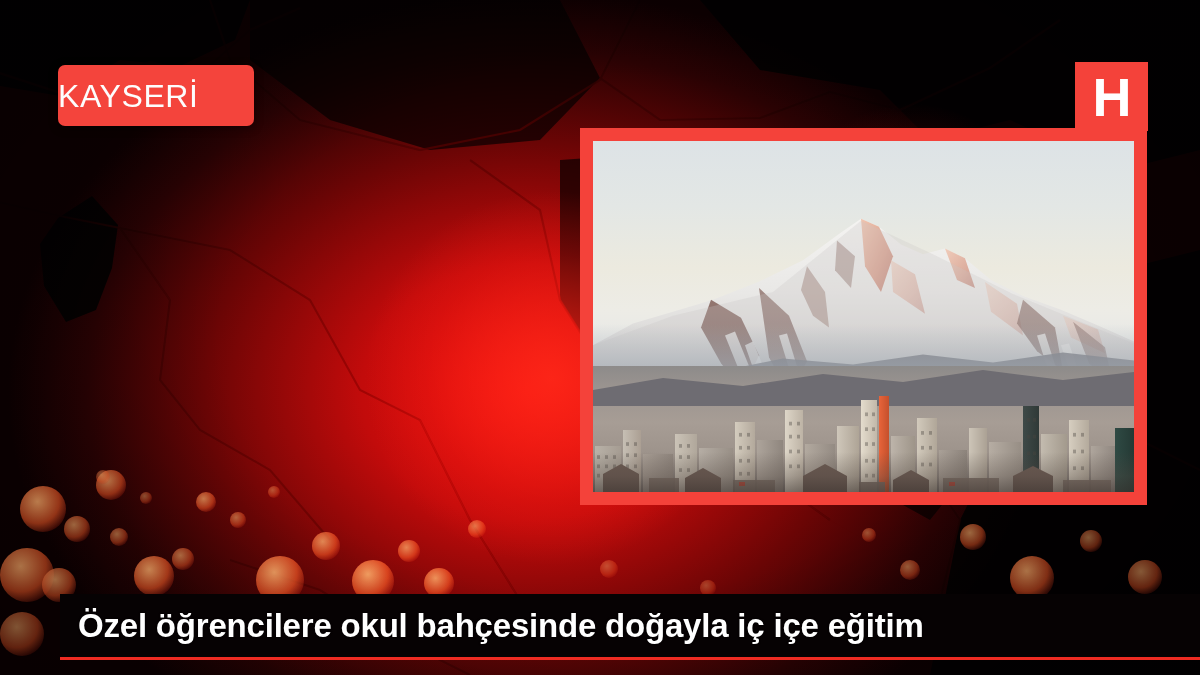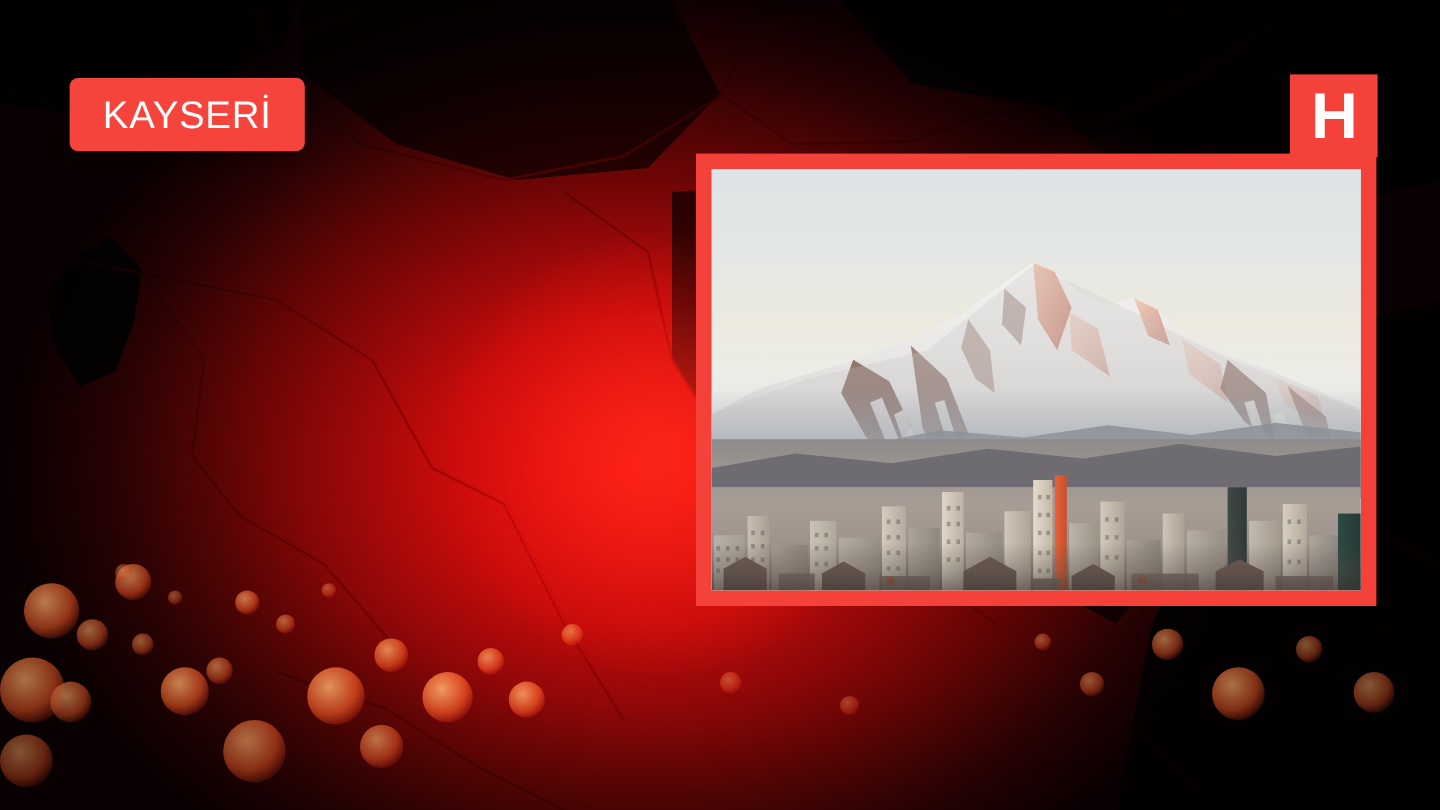--- a/index.html
+++ b/index.html
@@ -46,21 +46,21 @@
     background:
       radial-gradient(ellipse 1000px 680px at 50% 50%, rgba(0,0,0,0) 38%, rgba(0,0,0,.45) 82%, rgba(0,0,0,.78) 100%);
   }
 
   
   .city-badge {
     position:absolute; left:58px; top:65px;
     width:196px; height:61px;
     background:#f4443c;
     border-radius:7px;
-    display:flex; align-items:center; justify-content:center;
+    display:flex; align-items:center; justify-content:flex-start;
     box-shadow:0 2px 10px rgba(0,0,0,.35);
   }
   .city-badge-label {
     color:#fdfdfd;
     font-size:32px;
     font-weight:400;
     letter-spacing:.6px;
     line-height:1;
     white-space:nowrap;
   }
@@ -405,14 +405,17 @@
 
         <div class="ph-city-fore"></div>
       </div>
     </div>
   </div>
 
   <div class="logo">
     <span class="logo-glyph">H</span>
   </div>
 
+  <div class="caption-bar">
+    <span class="caption-text">Özel öğrencilere okul bahçesinde doğayla iç içe eğitim</span>
+  </div>
 
 </div>
 
 </body></html>

